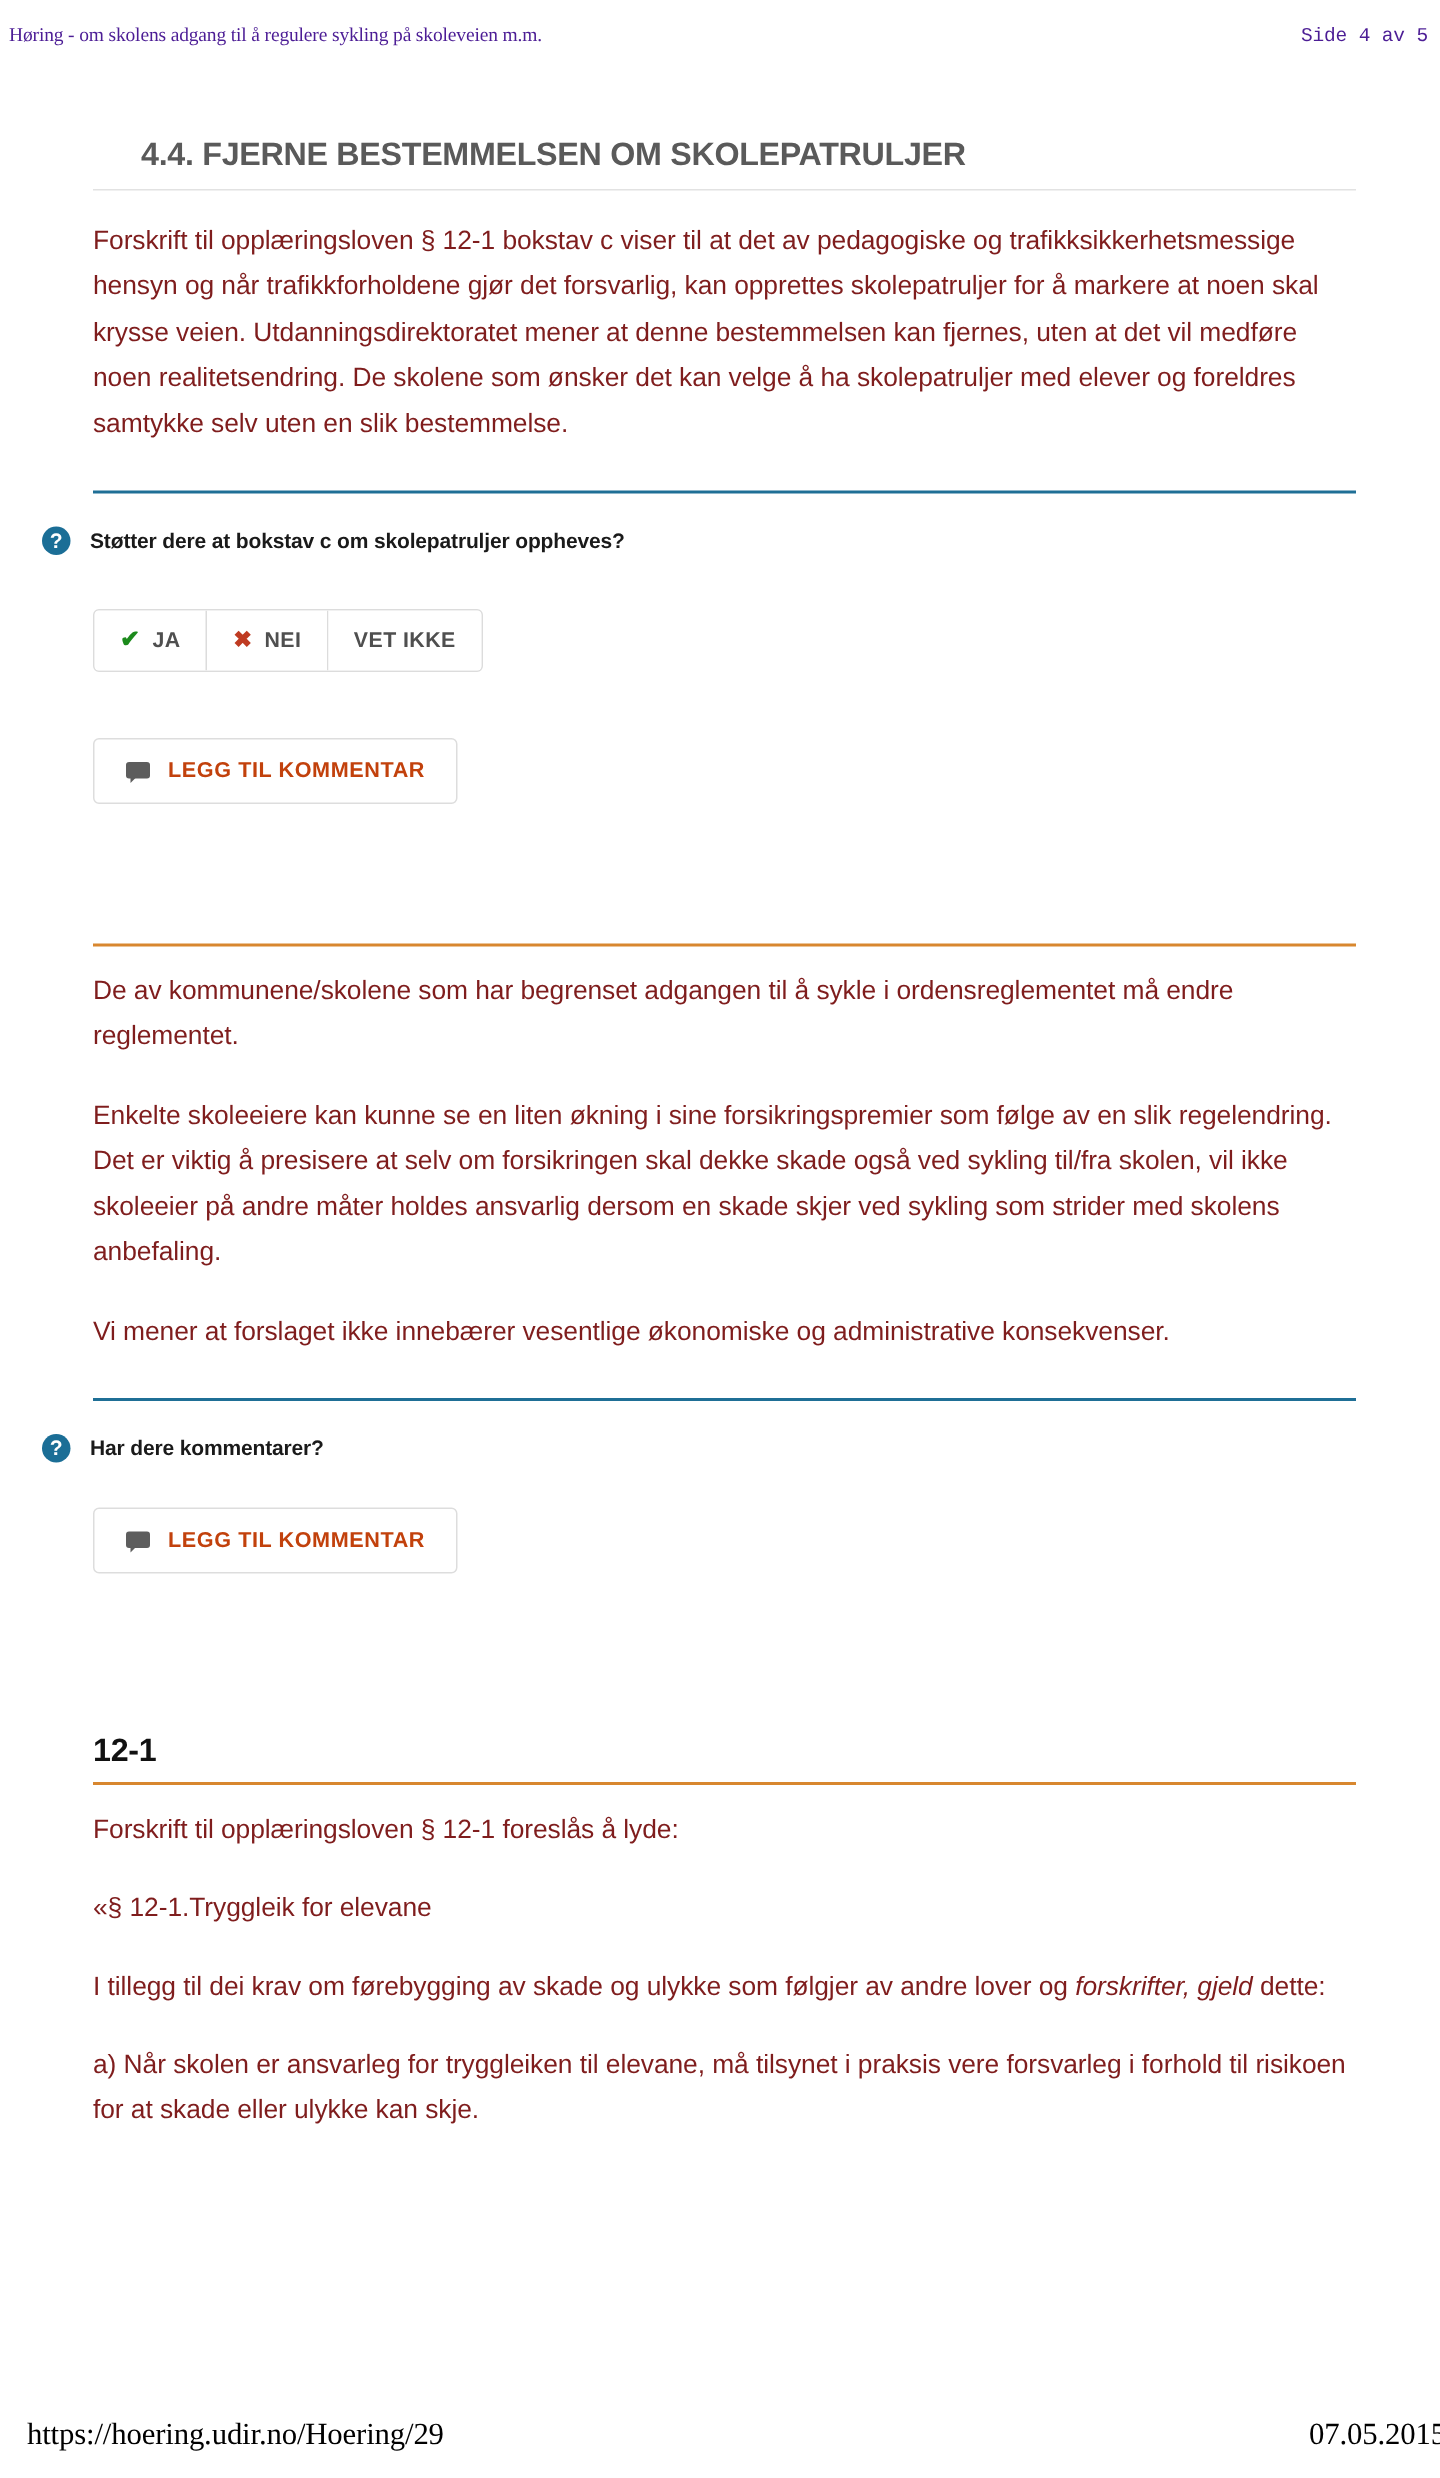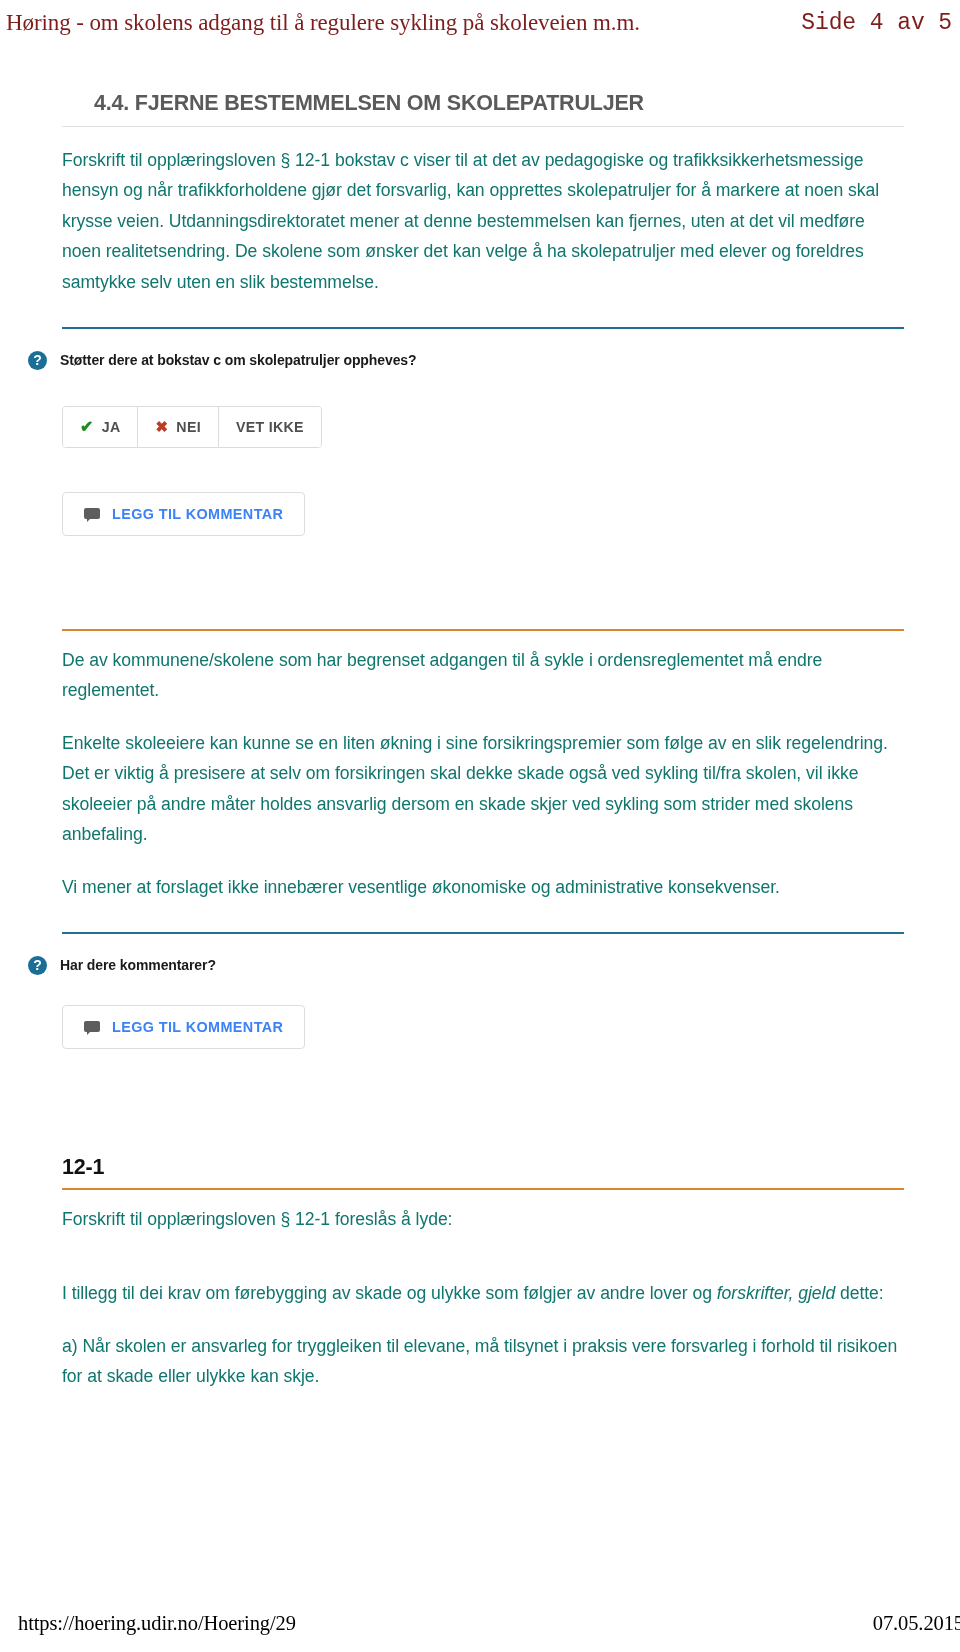--- a/index.html
+++ b/index.html
@@ -21,22 +21,22 @@
     top: 0;
     left: 0;
     width: 960px;
     height: 46px;
     display: flex;
     align-items: center;
     justify-content: space-between;
     padding: 0 8px 0 6px;
     box-sizing: border-box;
     font-family: "Liberation Serif", serif;
-    font-size: 23px;
-    color: #7f1d1d;
+    font-size: 13px;
+    color: #4c1d95;
     letter-spacing: -0.1px;
   }
   .page-header .hdr-left { white-space: nowrap; }
   .page-header .hdr-right { white-space: nowrap; font-family: Liberation Mono, monospace; }
 
   
   .content {
     position: absolute;
     top: 46px;
     left: 0;
@@ -67,21 +67,21 @@
     border: 0;
     border-top: 2px solid #d8872f;
     margin: 7px 0 0 0;
   }
 
   
   p.body {
     margin: 0;
     font-size: 17.6px;
     line-height: 1.73;
-    color: #0f766e;
+    color: #7f1d1d;
     letter-spacing: -0.05px;
   }
   .sp-14 { height: 14px; }
   .sp-18 { height: 18px; }
   .sp-22 { height: 22px; }
   .sp-26 { height: 26px; }
   .sp-30 { height: 30px; }
   .sp-36 { height: 36px; }
   .sp-44 { height: 44px; }
   .sp-60 { height: 60px; }
@@ -164,21 +164,21 @@
     align-items: center;
     gap: 12px;
     height: 44px;
     padding: 0 21px;
     border: 1px solid #dddddd;
     border-radius: 4px;
     background: #ffffff;
     font-size: 14.4px;
     font-weight: bold;
     letter-spacing: 0.4px;
-    color: #3b82f6;
+    color: #c2410c;
     cursor: pointer;
     box-sizing: border-box;
     white-space: nowrap;
   }
   .ico-bubble {
     width: 16px;
     height: 11px;
     background: #5d5d5d;
     border-radius: 2px;
     position: relative;
@@ -300,20 +300,21 @@
 
     
     <h2 class="sec-head black">
       <br>
       <span>12-1</span>
     </h2>
     <hr class="rule-orange">
     <div class="sp-14"></div>
     <p class="body">Forskrift til opplæringsloven § 12-1 foreslås å lyde:</p>
     <div class="sp-22"></div>
+    <p class="body">«§ 12-1.Tryggleik for elevane</p>
     <div class="sp-22"></div>
     <p class="body"><span>I tillegg til dei krav om førebygging av skade og ulykke som følgjer av andre lover og </span><em class="ital">forskrifter, gjeld</em><span> dette:</span></p>
     <div class="sp-22"></div>
     <p class="body">a) Når skolen er ansvarleg for tryggleiken til elevane, må tilsynet i praksis vere forsvarleg i forhold til risikoen for at skade eller ulykke kan skje.</p>
 
   </div>
 </div>
 
 <div class="page-footer">
   <span>https://hoering.udir.no/Hoering/29</span>

